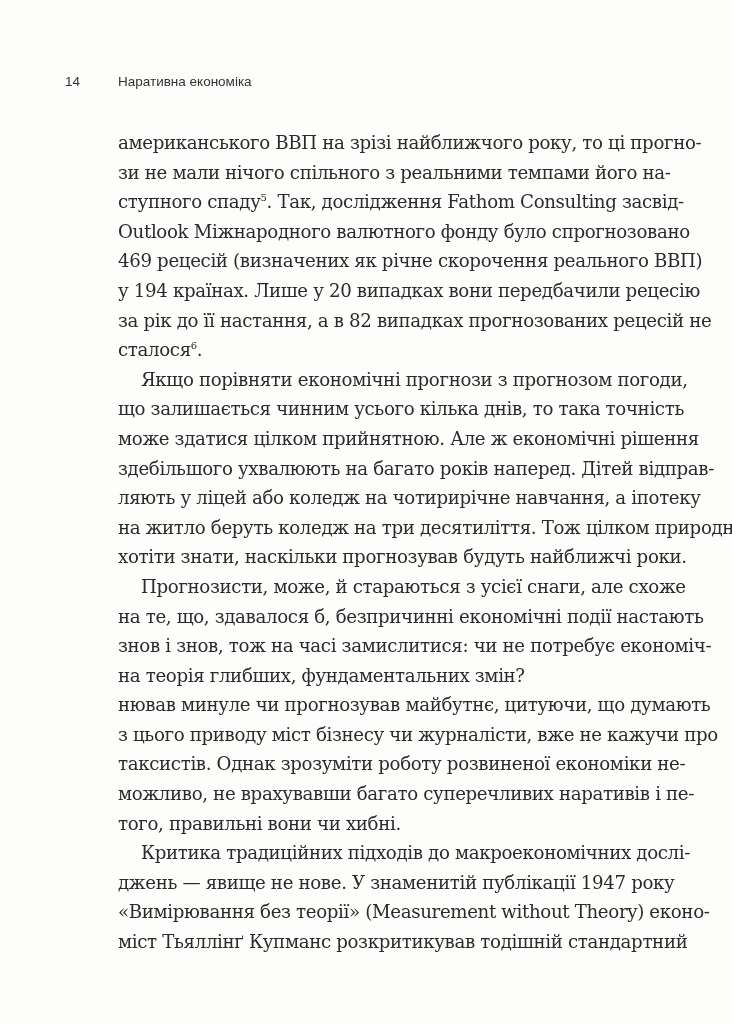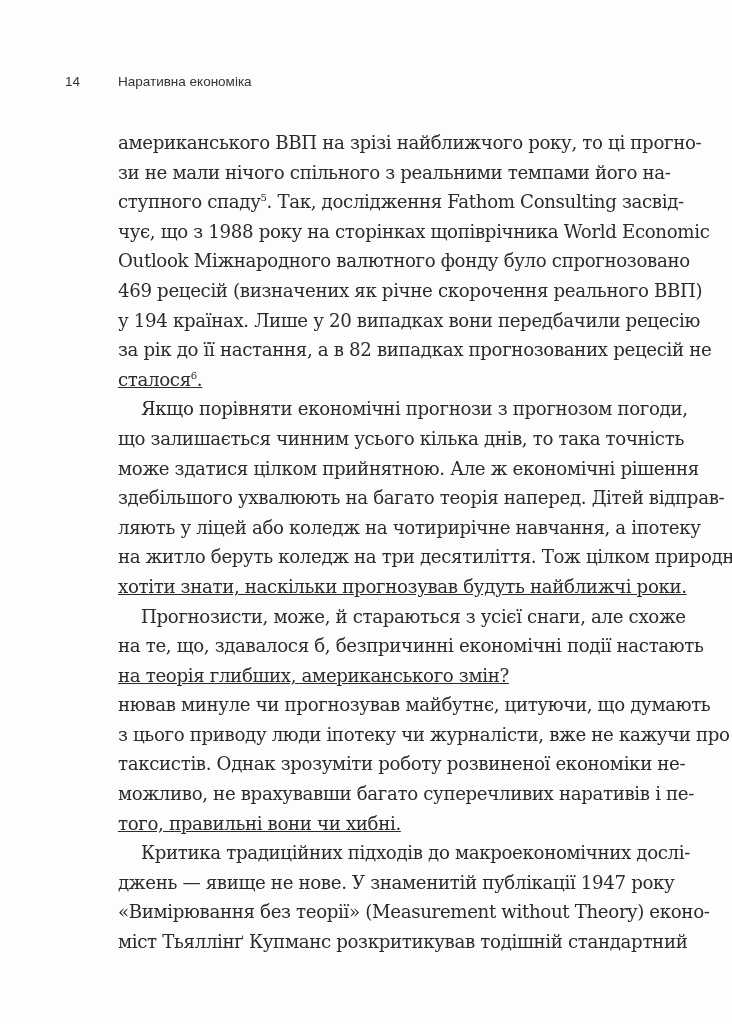--- a/index.html
+++ b/index.html
@@ -28,62 +28,62 @@
       color: #2b2b2b;
       letter-spacing: -0.35px;
     }
     .line {
       display: block;
       white-space: nowrap;
       text-align: justify;
       text-align-last: justify;
       height: 29.6px;
     }
-    .line.last { text-align-last: left; text-decoration: underline; }
+    .line.last { text-align-last: left; }
     .line.indent { padding-left: 23px; }
     .it { }
     sup { font-size: 10px; line-height: 0; vertical-align: super; }
   </style>
 </head>
 <body>
 
 <div class="running-head">
   <span class="page-num">14</span>
   <span class="head-title">Наративна економіка</span>
 </div>
 
 <div class="body-text" id="body-text">
     <div>
       <span class="line">американського ВВП на зрізі найближчого року, то ці прогно-</span>
       <span class="line">зи не мали нічого спільного з реальними темпами його на-</span>
       <span class="line">ступного спаду<sup>5</sup>. Так, дослідження <span class="it">Fathom Consulting</span> засвід-</span>
-      <span class="line">чує, що з 1988 року на сторінках щопіврічника <span class="it">World Economic</span></span>
       <span class="line"><span class="it">Outlook</span> Міжнародного валютного фонду було спрогнозовано</span>
       <span class="line">469 рецесій (визначених як річне скорочення реального ВВП)</span>
       <span class="line">у 194 країнах. Лише у 20 випадках вони передбачили рецесію</span>
       <span class="line">за рік до її настання, а в 82 випадках прогнозованих рецесій не</span>
       <span class="line last">сталося<sup>6</sup>.</span>
     </div>
     <div>
       <span class="line indent">Якщо порівняти економічні прогнози з прогнозом погоди,</span>
       <span class="line">що залишається чинним усього кілька днів, то така точність</span>
       <span class="line">може здатися цілком прийнятною. Але ж економічні рішення</span>
-      <span class="line">здебільшого ухвалюють на багато теорія наперед. Дітей відправ-</span>
+      <span class="line">здебільшого ухвалюють на багато років наперед. Дітей відправ-</span>
       <span class="line">ляють у ліцей або коледж на чотирирічне навчання, а іпотеку</span>
       <span class="line">на житло беруть коледж на три десятиліття. Тож цілком природно</span>
       <span class="line last">хотіти знати, наскільки прогнозував будуть найближчі роки.</span>
     </div>
     <div>
       <span class="line indent">Прогнозисти, може, й стараються з усієї снаги, але схоже</span>
       <span class="line">на те, що, здавалося б, безпричинні економічні події настають</span>
-      <span class="line last">на теорія глибших, американського змін?</span>
+      <span class="line">знов і знов, тож на часі замислитися: чи не потребує економіч-</span>
+      <span class="line last">на теорія глибших, фундаментальних змін?</span>
     </div>
     <div>
       <span class="line">нював минуле чи прогнозував майбутнє, цитуючи, що думають</span>
-      <span class="line">з цього приводу люди іпотеку чи журналісти, вже не кажучи про</span>
+      <span class="line">з цього приводу міст бізнесу чи журналісти, вже не кажучи про</span>
       <span class="line">таксистів. Однак зрозуміти роботу розвиненої економіки не-</span>
       <span class="line">можливо, не врахувавши багато суперечливих наративів і пе-</span>
       <span class="line last">того, правильні вони чи хибні.</span>
     </div>
     <div>
       <span class="line indent">Критика традиційних підходів до макроекономічних дослі-</span>
       <span class="line">джень — явище не нове. У знаменитій публікації 1947 року</span>
       <span class="line">«Вимірювання без теорії» (<span class="it">Measurement without Theory</span>) еконо-</span>
       <span class="line">міст Тьяллінґ Купманс розкритикував тодішній стандартний</span>
     </div>

